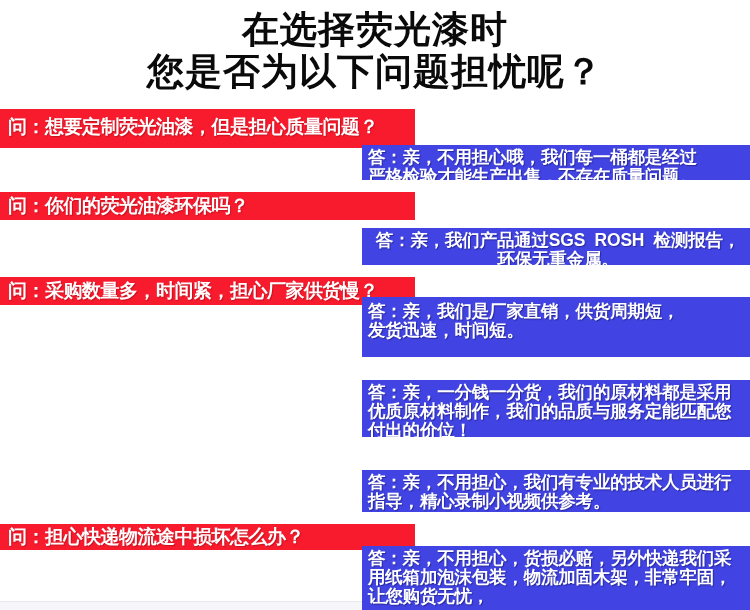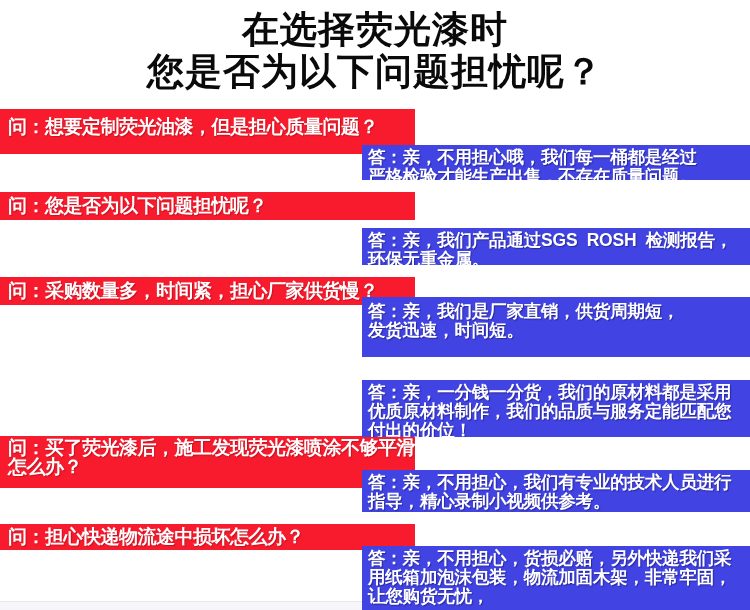--- a/index.html
+++ b/index.html
@@ -47,24 +47,24 @@
     left: 362px;
     width: 388px;
     background: var(--blue, #4143e2);
     font-size: 17.5px;
     line-height: 19px;
     padding: 3px 2px 0 6px;
     letter-spacing: -0.2px;
     z-index: 2;
     text-shadow: 1px 1px 1px rgba(0, 0, 50, 0.40);
   }
-  .q1 { top: 109px; height: 45px; padding-top: 8px; }
+  .q1 { top: 109px; height: 39px; padding-top: 8px; }
   .a1 { top: 145px; height: 35px; }
   .q2 { top: 192px; height: 28px; padding-top: 4px; }
-  .a2 { top: 228px; height: 37px; }
+  .a2 { top: 228px; height: 37px; text-align: center; }
   .q3 { top: 277px; height: 28px; padding-top: 4px; }
   .a3 { top: 297px; height: 60px; padding-top: 5px; }
   .q4 { top: 349px; height: 28px; padding-top: 4px; }
   .a4 { top: 380px; height: 57px; }
   .q5 { top: 436px; height: 52px; padding-top: 2px; }
   .a5 { top: 470px; height: 42px; }
   .q6 { top: 524px; height: 26px; padding-top: 3px; }
   .a6 { top: 546px; height: 68px; }
   .footer-strip {
     position: absolute;
@@ -82,34 +82,32 @@
 <body>
 
 <div class="canvas">
   <div class="title">在选择荧光漆时
 您是否为以下问题担忧呢？</div>
 
   <div class="bar q q1">问：想要定制荧光油漆，但是担心质量问题？</div>
   <div class="bar a a1">答：亲，不用担心哦，我们每一桶都是经过
 严格检验才能生产出售，不存在质量问题。</div>
 
-  <div class="bar q q2">问：您是否为以下问题担忧呢？</div>
+  <div class="bar q q2">问：你们的荧光油漆环保吗？</div>
   <div class="bar a a2">答：亲，我们产品通过SGS  ROSH  检测报告，
 环保无重金属。</div>
 
   <div class="bar q q3">问：采购数量多，时间紧，担心厂家供货慢？</div>
   <div class="bar a a3">答：亲，我们是厂家直销，供货周期短，
 发货迅速，时间短。</div>
 
   <div class="bar a a4">答：亲，一分钱一分货，我们的原材料都是采用
 优质原材料制作，我们的品质与服务定能匹配您
 付出的价位！</div>
 
-  <div class="bar q q5">问：买了荧光漆后，施工发现荧光漆喷涂不够平滑
-怎么办？</div>
   <div class="bar a a5">答：亲，不用担心，我们有专业的技术人员进行
 指导，精心录制小视频供参考。</div>
 
   <div class="bar q q6">问：担心快递物流途中损坏怎么办？</div>
   <div class="bar a a6">答：亲，不用担心，货损必赔，另外快递我们采
 用纸箱加泡沫包装，物流加固木架，非常牢固，
 让您购货无忧，</div>
 
   <div class="footer-strip"></div>
 </div>

